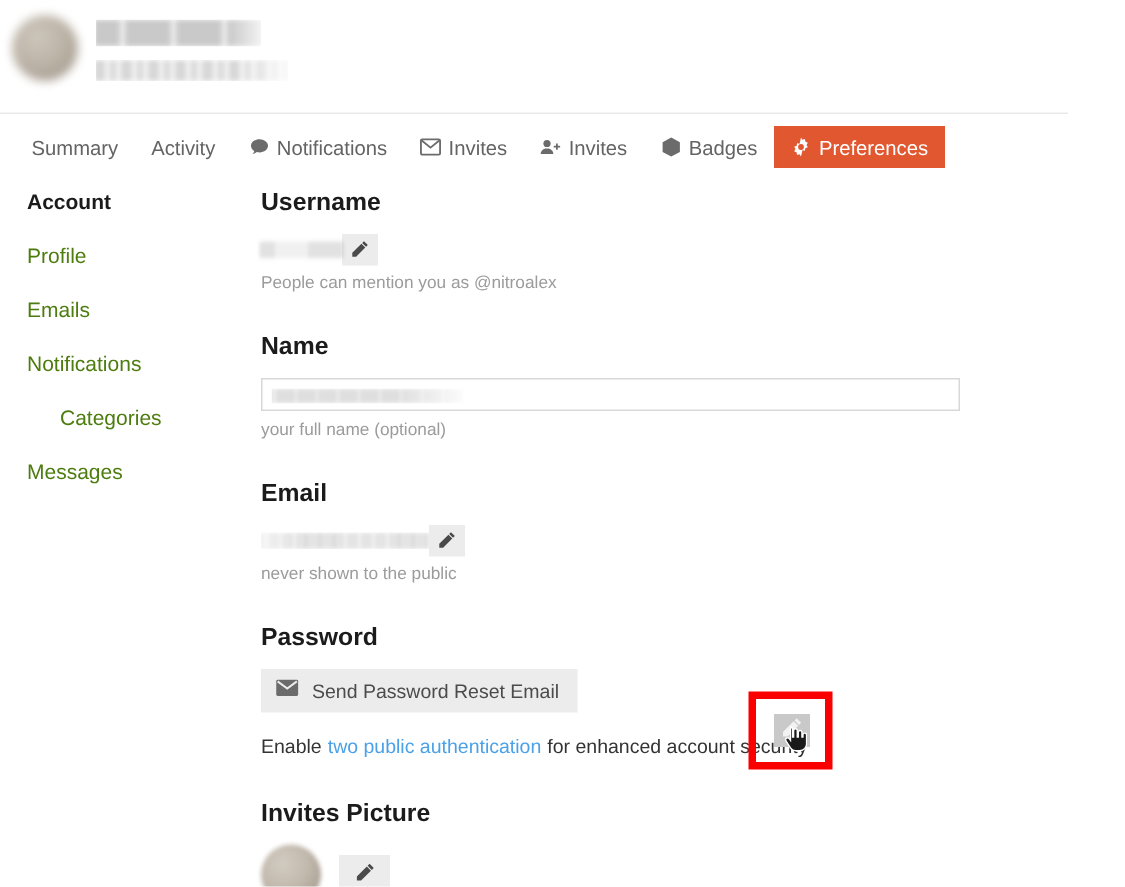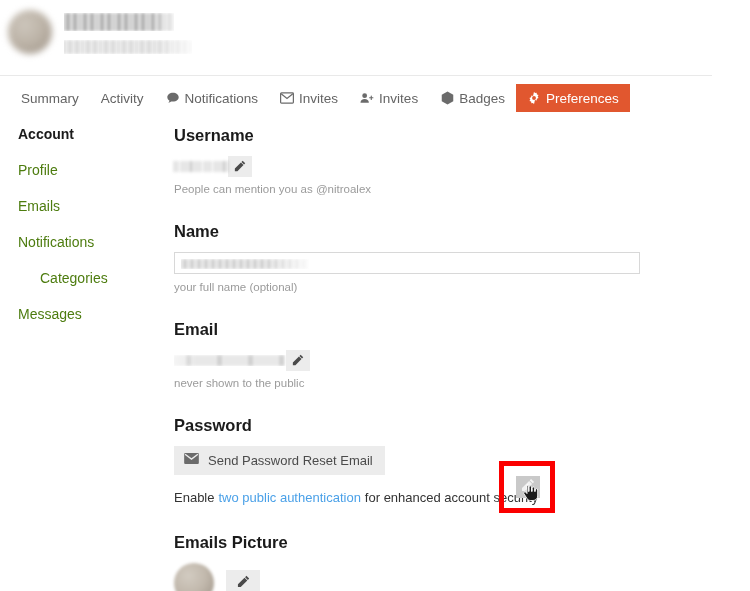--- a/index.html
+++ b/index.html
@@ -488,21 +488,21 @@
           <span>Send Password Reset Email</span>
         </button>
         <div class="twofa-row">
           <span>Enable</span>
           <a class="twofa-link" href="#">two public authentication</a>
           <span>for enhanced account security</span>
         </div>
       </div>
 
       <div class="field-block">
-        <div class="field-label">Emails Picture</div>
+        <div class="field-label">Invites Picture</div>
         <div class="pfp-row">
           <div class="pfp-avatar"></div>
           <button class="pfp-edit">
             <span>
               <svg width="13" height="13" viewBox="0 0 14 14">
                   <path d="M10.1 0.9l3 3-1.4 1.4-3-3zM8.1 2.9l3 3L4 13H1v-3z" fill="#4a4a4a"></path>
                 </svg>
             </span>
           </button>
         </div>

